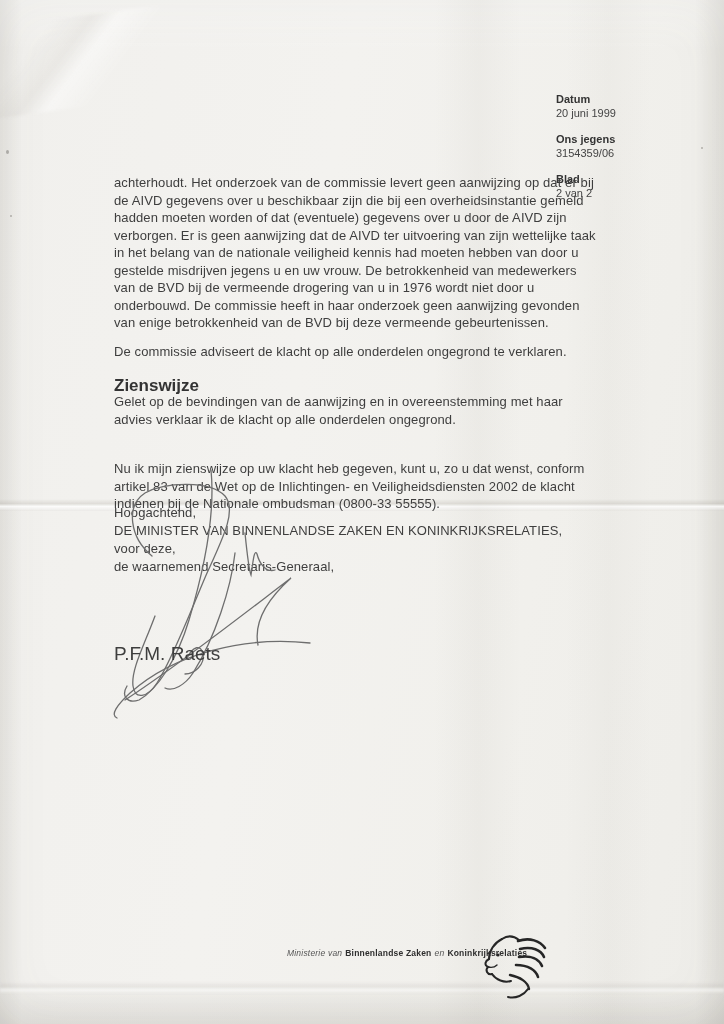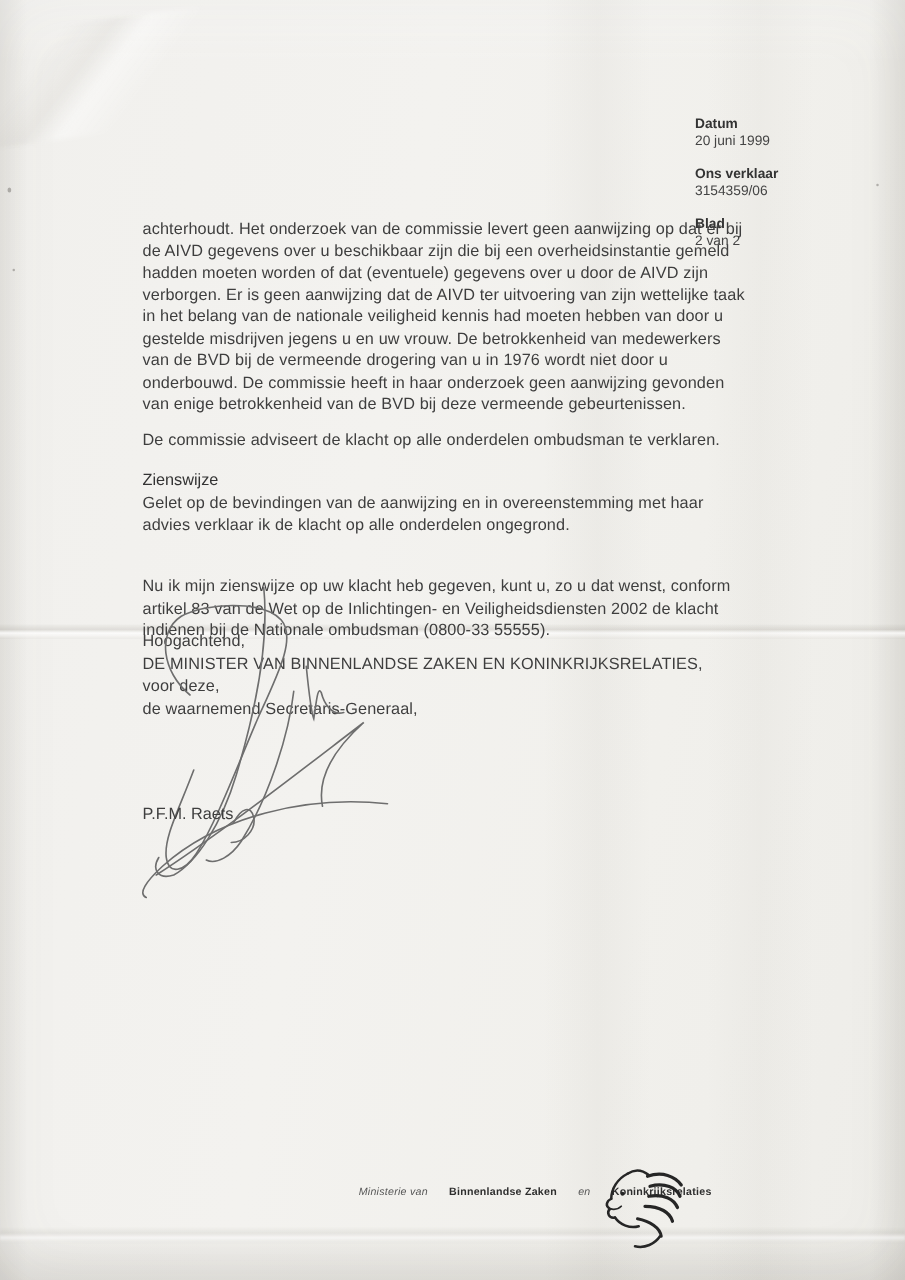--- a/index.html
+++ b/index.html
@@ -94,33 +94,33 @@
     font-size: 13px;
     line-height: 17.5px;
     color: #3e3e3e;
     letter-spacing: 0.1px;
   }
   .p1 { top: 174px; }
   .p2 { top: 343px; }
   .heading-zienswijze {
     position: absolute;
     top: 376px;
-    font-size: 13px;
-    font-weight: normal;
+    font-size: 17px;
+    font-weight: bold;
     color: #333;
   }
   .p3 { top: 393px; }
   .p4 { top: 460px; }
   .p5 { top: 504px; line-height: 18px; }
   .abs { position: absolute; }
   .signatory {
     position: absolute;
     left: 114px;
     top: 643px;
-    font-size: 13px;
+    font-size: 19px;
     color: #3e3e3e;
   }
 
   
   .signature-svg {
     position: absolute;
     left: 95px;
     top: 460px;
     pointer-events: none;
   }
@@ -140,21 +140,21 @@
     height: 70px;
   }
   .footer-text {
     position: absolute;
     left: 287px;
     top: 18px;
     font-size: 8.5px;
     letter-spacing: 0.2px;
     color: #3a3a3a;
     display: flex;
-    gap: 17px;
+    gap: 3px;
     white-space: nowrap;
   }
   .ft-light { font-style: italic; color: #555; }
   .ft-bold { font-weight: bold; color: #2e2e2e; }
   .lion {
     position: absolute;
     left: 477px;
     top: 3px;
   }
   .lion path { fill: none; stroke: #262626; stroke-linecap: round; }
@@ -172,39 +172,39 @@
   <div class="speck speck-1"></div>
   <div class="speck speck-2"></div>
   <div class="speck speck-3"></div>
 
   <div class="meta">
     <div class="meta-group">
       <div class="meta-label">Datum</div>
       <div class="meta-value">20 juni 1999</div>
     </div>
     <div class="meta-group">
-      <div class="meta-label">Ons verklaar</div>
+      <div class="meta-label">Ons jegens</div>
       <div class="meta-value">3154359/06</div>
     </div>
     <div class="meta-group">
       <div class="meta-label">Blad</div>
       <div class="meta-value">2 van 2</div>
     </div>
   </div>
 
   <div class="bodycol para ml abs p1">achterhoudt. Het onderzoek van de commissie levert geen aanwijzing op dat er bij
 de AIVD gegevens over u beschikbaar zijn die bij een overheidsinstantie gemeld
 hadden moeten worden of dat (eventuele) gegevens over u door de AIVD zijn
 verborgen. Er is geen aanwijzing dat de AIVD ter uitvoering van zijn wettelijke taak
 in het belang van de nationale veiligheid kennis had moeten hebben van door u
 gestelde misdrijven jegens u en uw vrouw. De betrokkenheid van medewerkers
 van de BVD bij de vermeende drogering van u in 1976 wordt niet door u
 onderbouwd. De commissie heeft in haar onderzoek geen aanwijzing gevonden
 van enige betrokkenheid van de BVD bij deze vermeende gebeurtenissen.</div>
-  <div class="bodycol para ml abs p2">De commissie adviseert de klacht op alle onderdelen ombudsman te verklaren.</div>
+  <div class="bodycol para ml abs p2">De commissie adviseert de klacht op alle onderdelen ongegrond te verklaren.</div>
   <div class="bodycol heading-zienswijze">Zienswijze</div>
   <div class="bodycol para ml abs p3">Gelet op de bevindingen van de aanwijzing en in overeenstemming met haar
 advies verklaar ik de klacht op alle onderdelen ongegrond.</div>
   <div class="bodycol para ml abs p4">Nu ik mijn zienswijze op uw klacht heb gegeven, kunt u, zo u dat wenst, conform
 artikel 83 van de Wet op de Inlichtingen- en Veiligheidsdiensten 2002 de klacht
 indienen bij de Nationale ombudsman (0800-33 55555).</div>
   <div class="bodycol para ml abs p5">Hoogachtend,
 DE MINISTER VAN BINNENLANDSE ZAKEN EN KONINKRIJKSRELATIES,
 voor deze,
 de waarnemend Secretaris-Generaal,</div>

